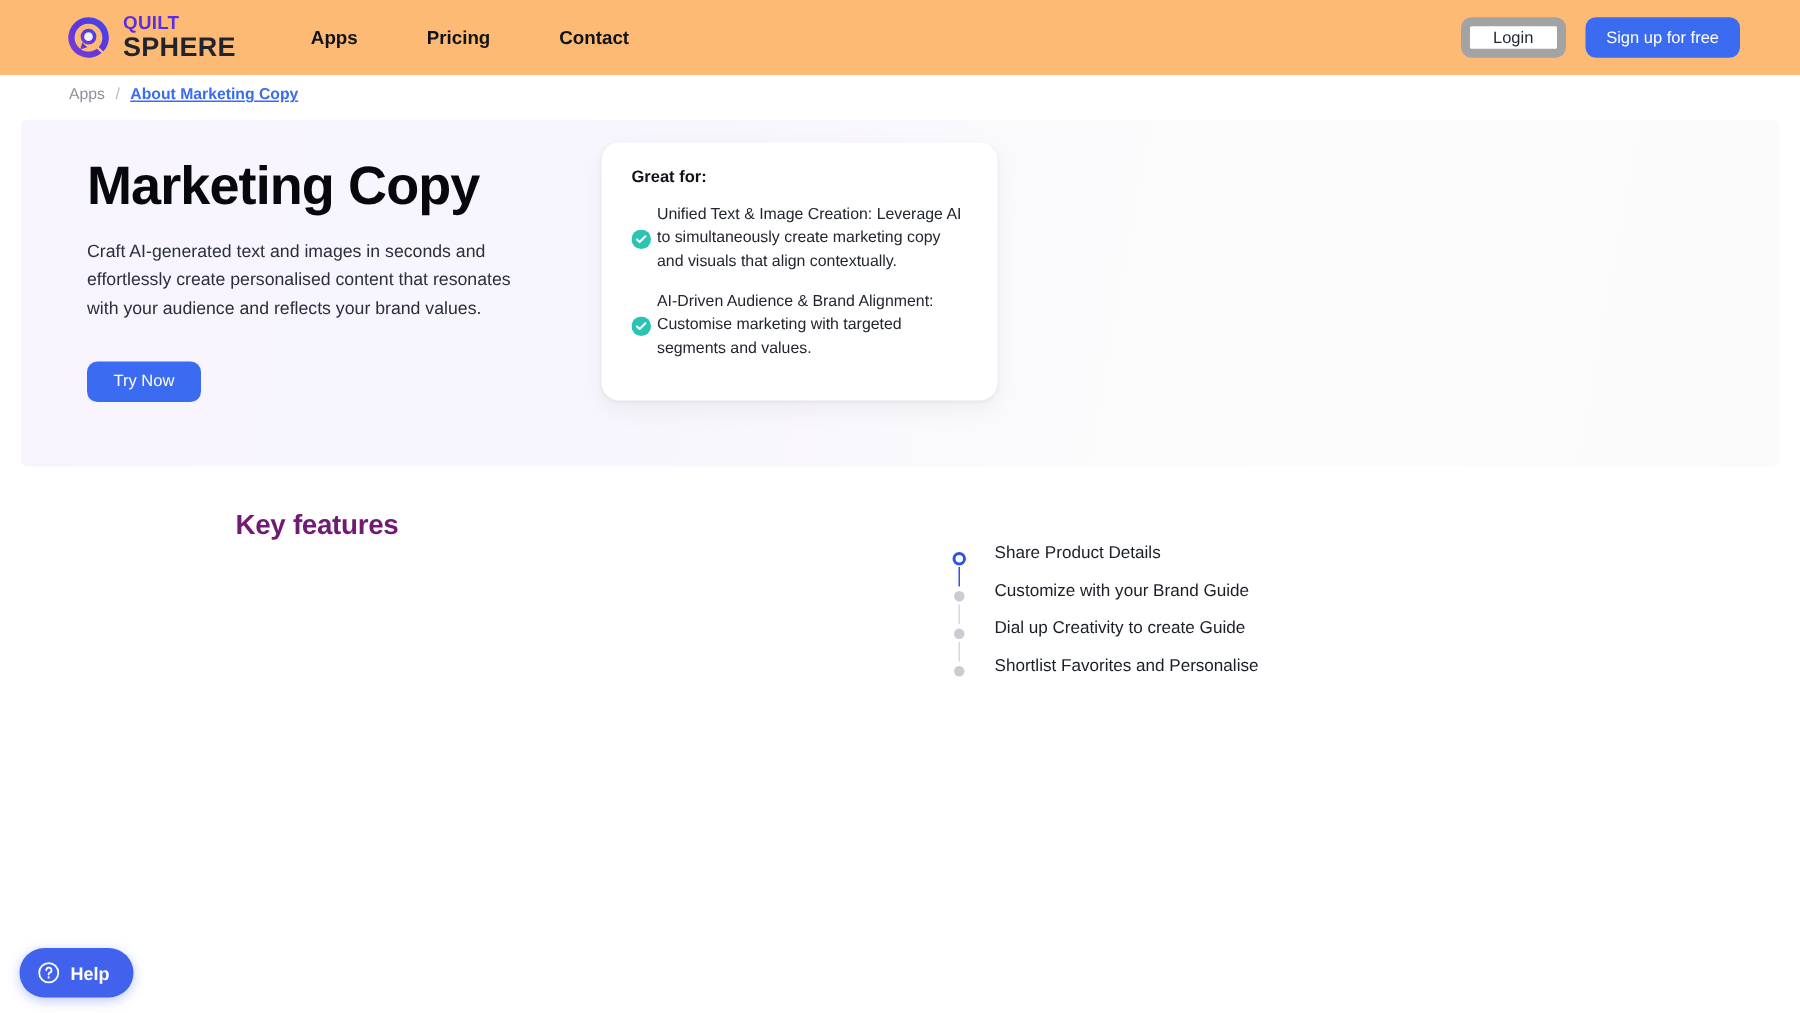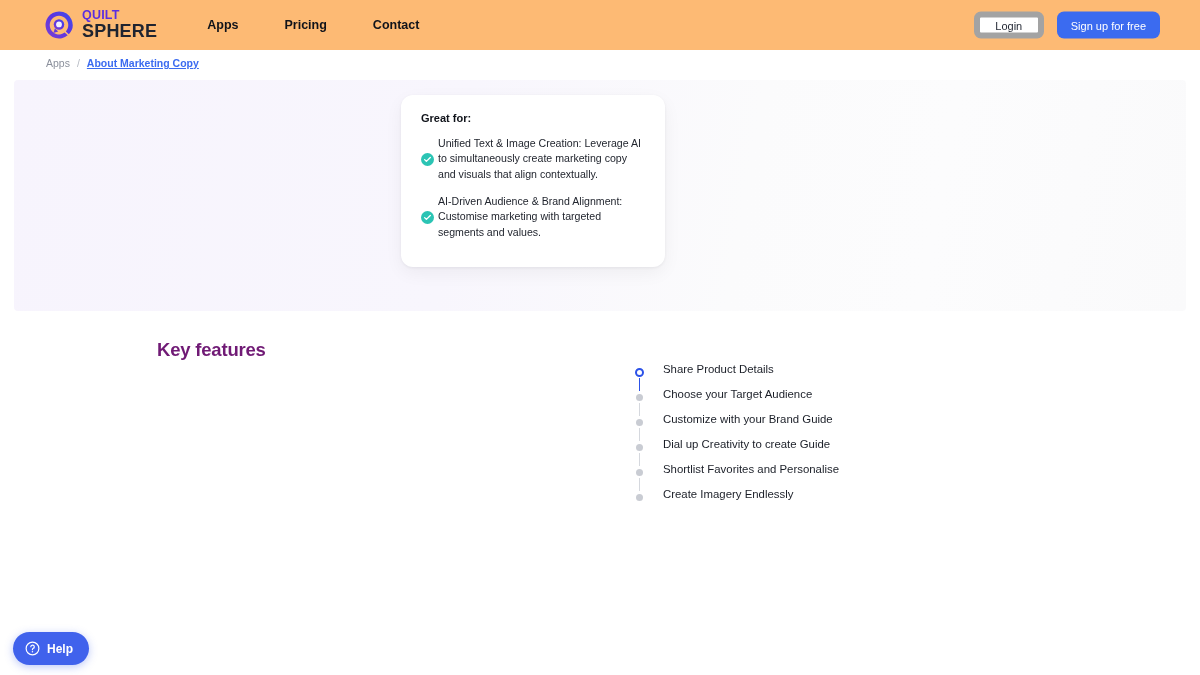--- a/index.html
+++ b/index.html
@@ -353,20 +353,25 @@
 </header>
 
 <div class="breadcrumb">
   <a href="#" class="crumb-link">Apps</a>
   <span class="crumb-sep">/</span>
   <a href="#" class="crumb-current">About Marketing Copy</a>
 </div>
 
 <section class="hero">
 
+  <div class="hero-left">
+    <h1 class="hero-title">Marketing Copy</h1>
+    <p class="hero-desc">Craft AI-generated text and images in seconds and effortlessly create personalised content that resonates with your audience and reflects your brand values.</p>
+    <button class="btn-try">Try Now</button>
+  </div>
 
   <div class="card">
     <div class="card-title">Great for:</div>
     <ul class="card-list">
 
       <li class="card-item">
         <svg class="check-icon" viewBox="0 0 20 20">
           <circle cx="10" cy="10" r="10" fill="#2bc4b4"></circle>
           <path d="M5.6 10.2l2.7 2.7 6.0-6.0" fill="none" stroke="#ffffff" stroke-width="2.1" stroke-linecap="round" stroke-linejoin="round"></path>
         </svg>
@@ -391,27 +396,20 @@
   <ol class="steps">
 
     <li class="step">
       <span class="step-marker">
           <span class="dot-active"></span>
         </span>
       <span class="step-connector active"></span>
       <span class="step-label">Share Product Details</span>
     </li>
 
-    <li class="step">
-      <span class="step-marker">
-          <span class="dot-idle"></span>
-        </span>
-      <span class="step-connector"></span>
-      <span class="step-label">Choose your Target Audience</span>
-    </li>
 
     <li class="step">
       <span class="step-marker">
           <span class="dot-idle"></span>
         </span>
       <span class="step-connector"></span>
       <span class="step-label">Customize with your Brand Guide</span>
     </li>
 
     <li class="step">
@@ -423,27 +421,20 @@
     </li>
 
     <li class="step">
       <span class="step-marker">
           <span class="dot-idle"></span>
         </span>
       <span class="step-connector"></span>
       <span class="step-label">Shortlist Favorites and Personalise</span>
     </li>
 
-    <li class="step">
-      <span class="step-marker">
-          <span class="dot-idle"></span>
-        </span>
-
-      <span class="step-label">Create Imagery Endlessly</span>
-    </li>
 
   </ol>
 </section>
 
 <button class="help-widget">
   <svg class="help-icon" viewBox="0 0 24 24">
     <circle cx="12" cy="12" r="10.2" fill="none" stroke="#ffffff" stroke-width="1.9"></circle>
     <path d="M9.3 9.2a2.8 2.8 0 1 1 3.5 2.8c-.6.2-.9.7-.9 1.4v.5" fill="none" stroke="#ffffff" stroke-width="1.9" stroke-linecap="round"></path>
     <circle cx="11.9" cy="17" r="1.2" fill="#ffffff"></circle>
   </svg>

